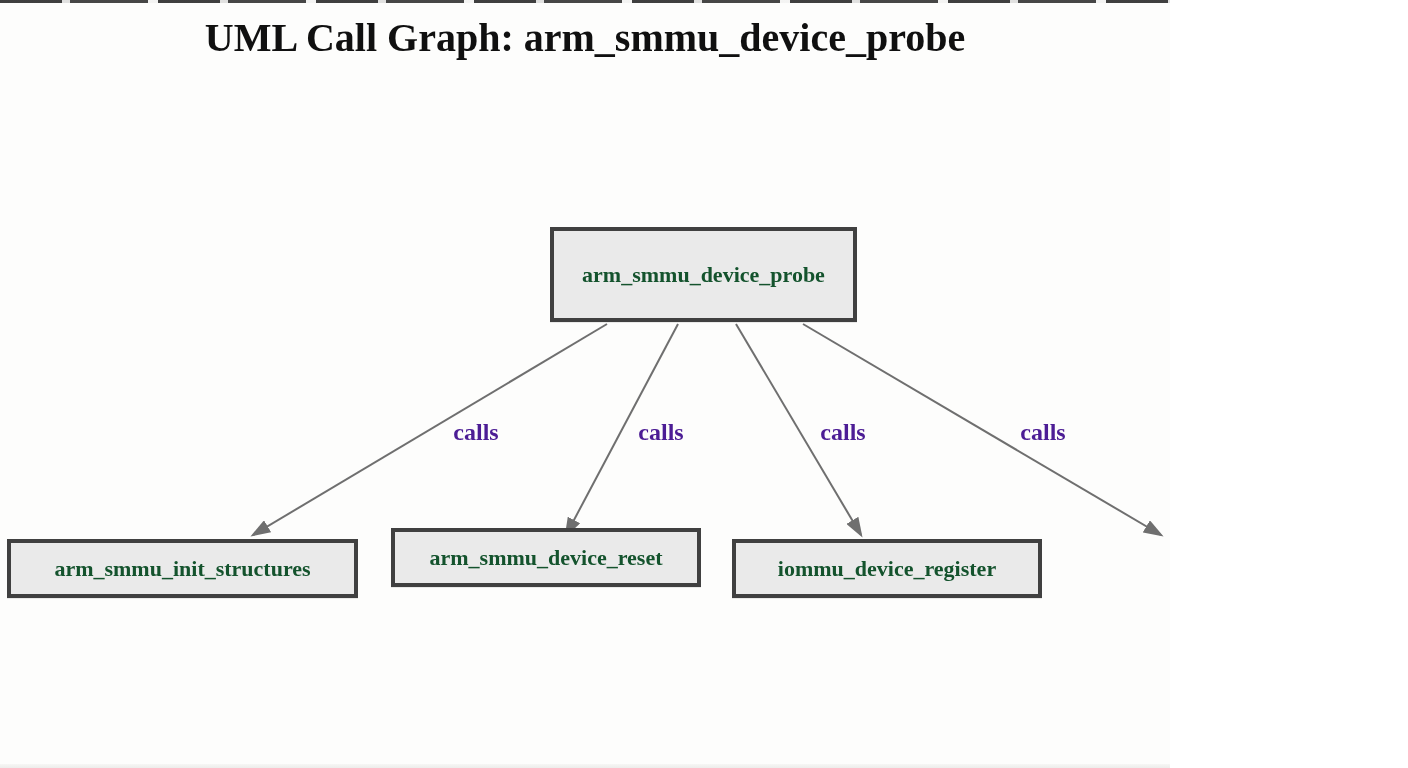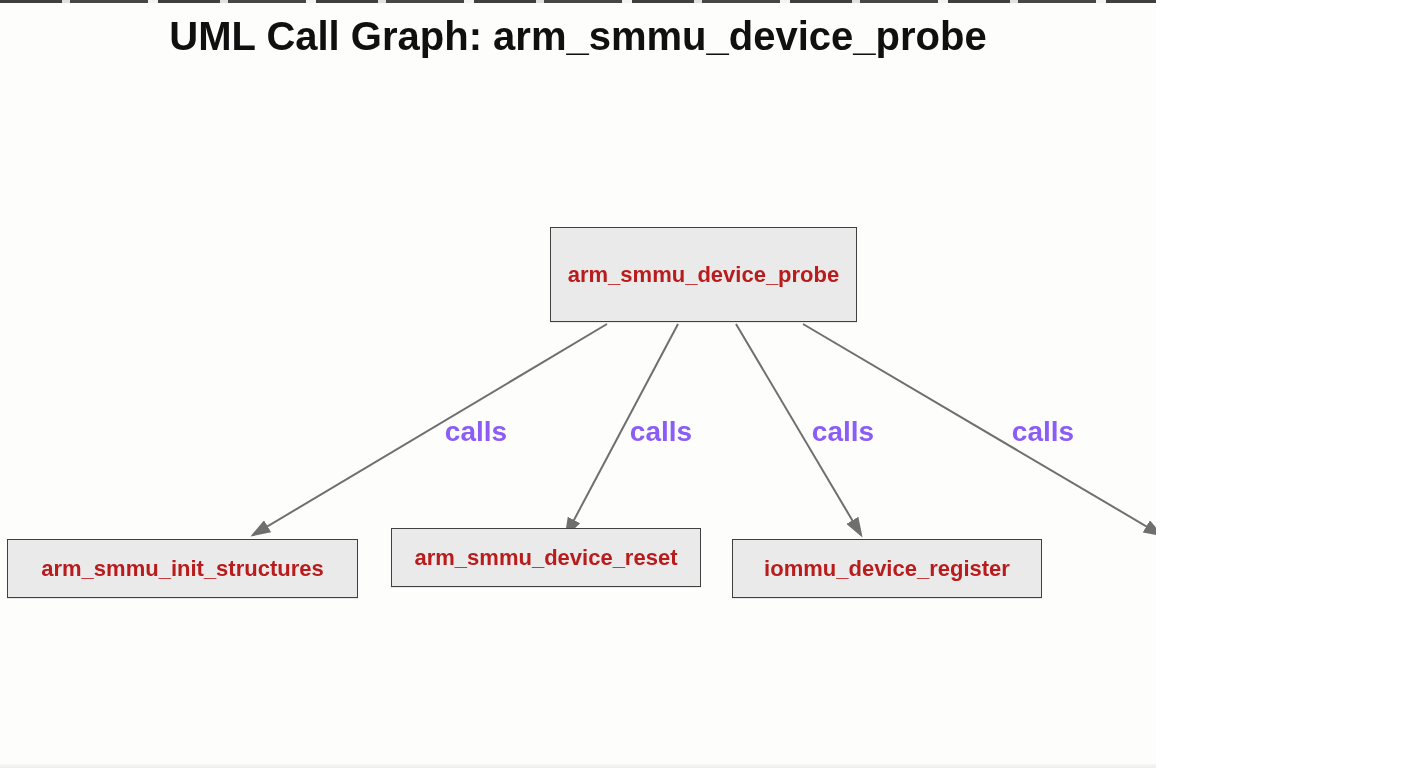--- a/index.html
+++ b/index.html
@@ -1,22 +1,23 @@
 <!DOCTYPE html>
 <html><head>
 <meta charset="utf-8">
 <style>
   html, body { margin: 0; padding: 0; background: #ffffff; }
   .page {
     position: relative;
     width: 1156px;
     height: 768px;
     background: #fdfdfc;
-    font-family: Liberation Sans, sans-serif;
+    font-family: Liberation Serif, serif;
     overflow: hidden;
+    padding-left: 14px;
   }
   .artifact-top {
     position: absolute; top: 0; left: 0; width: 100%; height: 3px;
     background:
       repeating-linear-gradient(90deg,
         #1e1e1e 0 62px, rgba(30,30,30,0.15) 62px 70px,
         #262626 70px 148px, rgba(30,30,30,0.05) 148px 158px);
     opacity: 0.85;
   }
   .artifact-bottom {
@@ -34,41 +35,41 @@
     white-space: pre;
   }
   .edges {
     position: absolute; top: 0; left: 0;
     width: 1408px; height: 768px;
   }
   .node {
     position: absolute;
     box-sizing: border-box;
     background: #eaeaea;
-    border: 1px solid #404040;
+    border: 4px solid #404040;
     display: flex;
     align-items: center;
     justify-content: center;
     font-size: 22px;
     font-weight: bold;
-    color: #b91c1c;
+    color: #14532d;
     white-space: pre;
     box-shadow: 0 1px 0 rgba(0,0,0,0.08);
   }
   .n-root { left: 550px; top: 227px; width: 307px; height: 95px; }
   .n-c0   { left: 7px;    top: 539px; width: 351px; height: 59px; justify-content: center; }
   .n-c1   { left: 391px;  top: 528px; width: 310px; height: 59px; }
   .n-c2   { left: 732px;  top: 539px; width: 310px; height: 59px; align-items: center; }
   .n-c3   { left: 1076px; top: 539px; width: 321px; height: 59px; }
   .edge-label {
     position: absolute;
     transform: translate(-50%, -50%);
-    font-size: 28px;
+    font-size: 24px;
     font-weight: bold;
-    color: #8b5cf6;
+    color: #4c1d95;
     white-space: pre;
   }
   .el-0 { left: 476px;  top: 432px; }
   .el-1 { left: 661px;  top: 432px; }
   .el-2 { left: 843px;  top: 432px; }
   .el-3 { left: 1043px; top: 432px; }
 </style>
 </head>
 <body>
 

